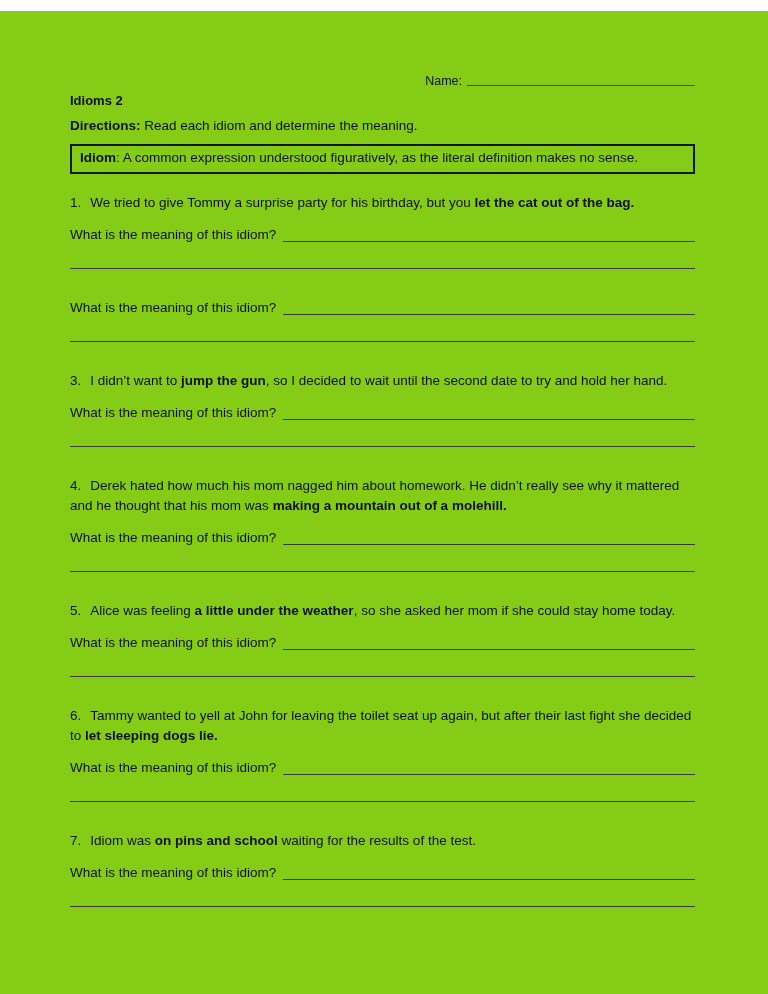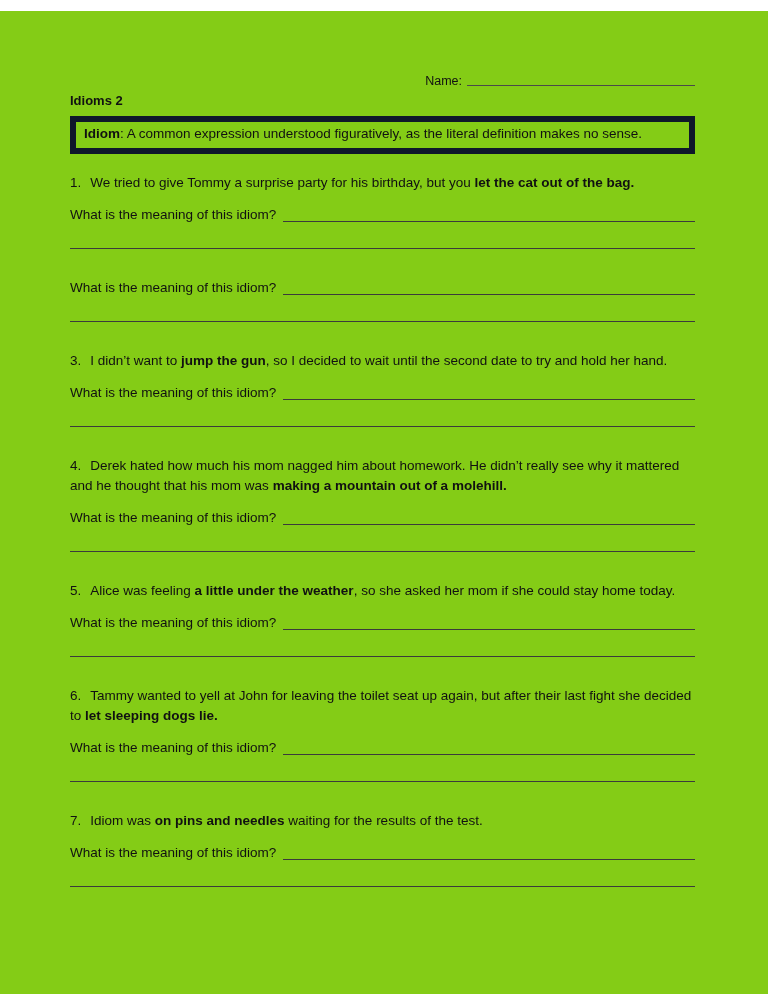--- a/index.html
+++ b/index.html
@@ -34,21 +34,21 @@
     font-size: 13px;
     font-weight: bold;
     margin-top: 5px;
   }
   .directions {
     margin-top: 8px;
     line-height: 20px;
   }
   .definition-box {
     margin-top: 8px;
-    border: 6px solid #0f172a;
+    border: 2px solid #0f172a;
     padding: 2px 8px 4px 8px;
     line-height: 20px;
   }
   .questions { margin-top: 19px; }
   .question { margin-bottom: 29px; }
   .question-text {
     line-height: 20px;
     margin-bottom: 12px;
   }
   .q-num { margin-right: 9px; }
@@ -75,20 +75,23 @@
 
 <div class="page">
 
   <div class="name-row">
     <span>Name:</span>
     <span class="name-line"></span>
   </div>
 
   <div class="page-title">Idioms 2</div>
 
+  <div class="directions">
+    <b>Directions:</b><span> Read each idiom and determine the meaning.</span>
+  </div>
 
   <div class="definition-box">
     <b>Idiom</b><span>: A common expression understood figuratively, as the literal definition makes no sense.</span>
   </div>
 
   <div class="questions">
   <div class="question">
     <p class="question-text">
       <span class="q-num">1.</span><span><span>We tried to give Tommy a surprise party for his birthday, but you </span><b>let the cat out of the bag.</b></span>
     </p>
@@ -146,21 +149,21 @@
     </p>
     <p class="prompt-row">
       <span class="prompt-label">What is the meaning of this idiom?</span>
       <span class="answer-line-inline"></span>
     </p>
     <div class="answer-line-full"></div>
   </div>
 
   <div class="question">
     <p class="question-text">
-      <span class="q-num">7.</span><span><span>Idiom was </span><b>on pins and needles</b><span> waiting for the results of the test.</span></span>
+      <span class="q-num">7.</span><span><span>Idiom was </span><b>on pins and school</b><span> waiting for the results of the test.</span></span>
     </p>
     <p class="prompt-row">
       <span class="prompt-label">What is the meaning of this idiom?</span>
       <span class="answer-line-inline"></span>
     </p>
     <div class="answer-line-full"></div>
   </div>
 </div>
 
 </div>

